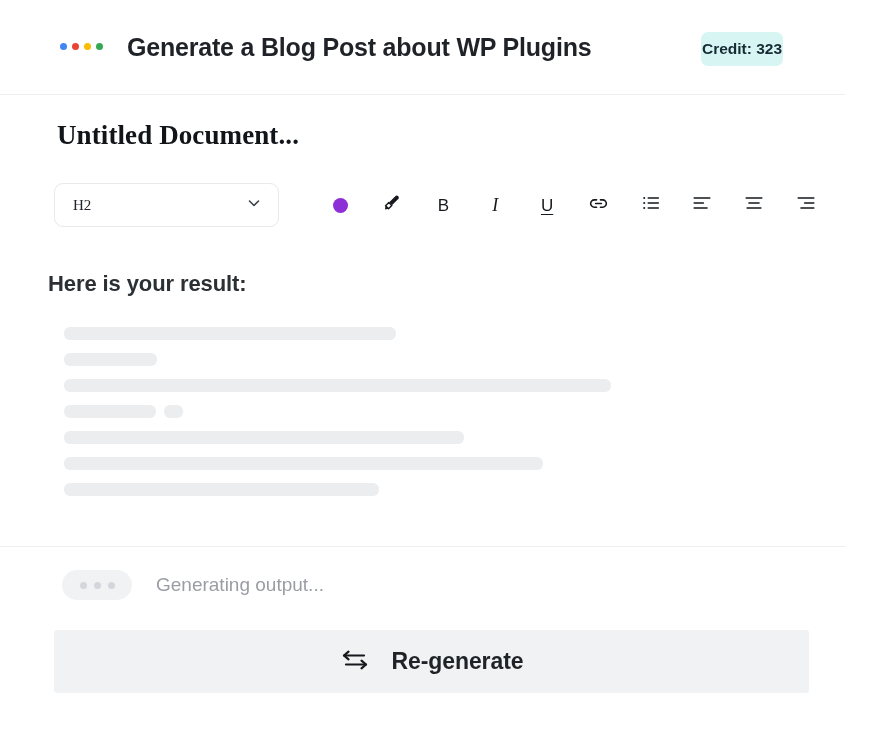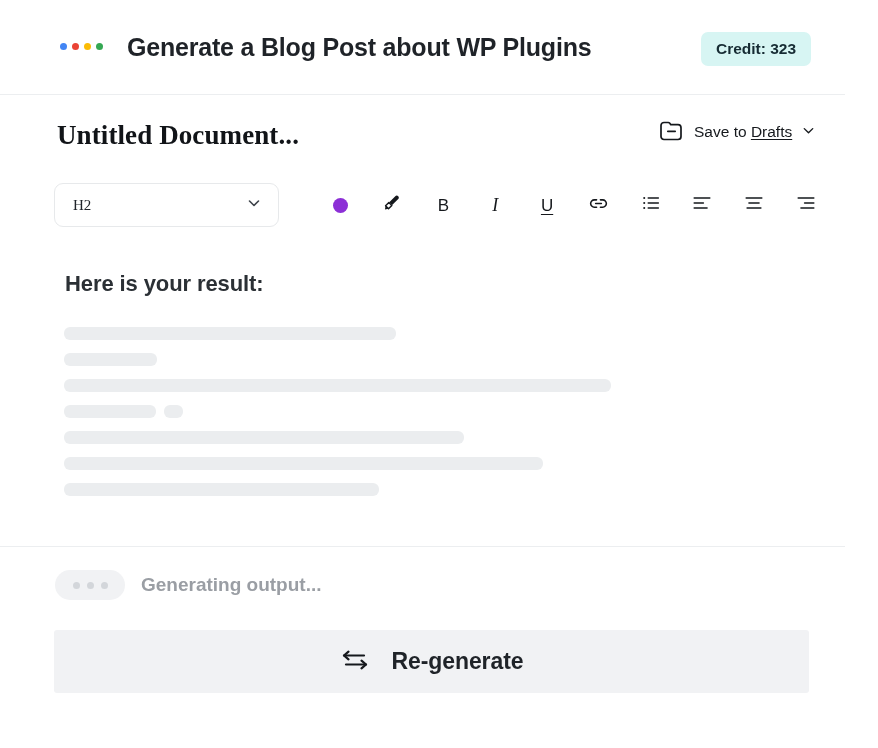--- a/index.html
+++ b/index.html
@@ -26,21 +26,21 @@
   .app-title {
     position: absolute; left: 127px; top: 33px;
     font-size: 25px; font-weight: 700; color: #1f2328;
     letter-spacing: -0.2px; white-space: nowrap;
   }
 
   .credit-badge {
     position: absolute; left: 701px; top: 32px;
     background: #d7f5f3; color: #162b33;
     font-size: 15.5px; font-weight: 700;
-    padding: 8px 15px; border-radius: 7px;
+    padding: 8px 1px; border-radius: 7px;
     white-space: nowrap;
   }
 
   
   .doc-title {
     position: absolute; left: 57px; top: 120px;
     font-family: "Liberation Serif", serif;
     font-size: 27px; color: #111418; letter-spacing: 0.1px; font-weight: bold;
   }
   .save-row {
@@ -74,35 +74,35 @@
     cursor: pointer; background: none; border: none;
     color: #15181c;
   }
   .dot-color { width: 15px; height: 15px; border-radius: 50%; background: #8c2fd6; }
   .tb-text { font-size: 17px; color: #15181c; line-height: 1; font-family: "Liberation Sans", sans-serif; }
   .tb-text.u { text-decoration: underline; text-underline-offset: 3px; }
   .tb-text.i { font-style: italic; font-family: "Liberation Serif", serif; font-size: 18px; }
 
   
   .result-head {
-    position: absolute; left: 65px; top: 271px;
+    position: absolute; left: 48px; top: 271px;
     font-size: 22px; font-weight: 700; color: #2b3035; letter-spacing: -0.1px;
   }
   .skeleton { position: absolute; left: 64px; top: 327px; width: 760px; }
   .sk-row { display: flex; gap: 8px; }
   .sk-bar { height: 13px; border-radius: 6px; background: #ebedef; }
 
   
   .footer-divider {
     position: absolute; left: 0; top: 546px; width: 845px; height: 1px;
     background: #eceef0;
   }
   .gen-row {
-    position: absolute; left: 55px; top: 570px;
-    display: flex; align-items: center; gap: 16px; font-weight: bold;
+    position: absolute; left: 62px; top: 570px;
+    display: flex; align-items: center; gap: 24px;
   }
   .gen-pill {
     width: 70px; height: 30px; border-radius: 15px; background: #f1f2f4;
     display: flex; align-items: center; justify-content: center; gap: 7px;
   }
   .gen-pill i { width: 7px; height: 7px; border-radius: 50%; background: #d3d6da; display:block; }
   .gen-text { font-size: 19px; color: #9a9ea4; }
 
   .regen-btn {
     position: absolute; left: 54px; top: 630px;
@@ -124,36 +124,20 @@
       <i style="background:#ea4335"></i>
       <i style="background:#fbbc05"></i>
       <i style="background:#34a853"></i>
     </div>
     <div class="app-title">Generate a Blog Post about WP Plugins</div>
     <div class="credit-badge">Credit: 323</div>
   </div>
 
   <div class="doc-title">Untitled Document...</div>
 
-  <div class="save-row">
-    <span>
-      <svg width="27" height="24" viewBox="0 0 27 24" fill="none">
-        <path d="M3 7.5c0-1.7 1.3-3 3-3h4.2c.6 0 1.2.3 1.6.8l1 1.4h7.2c1.7 0 3 1.3 3 3v8.8c0 1.7-1.3 3-3 3H6c-1.7 0-3-1.3-3-3V7.5z" stroke="#15181c" stroke-width="1.7" stroke-linejoin="round"></path>
-        <path d="M9.8 13.3h7.4" stroke="#15181c" stroke-width="1.7" stroke-linecap="round"></path>
-      </svg>
-    </span>
-    <span class="save-label">
-      <span>Save to </span><u>Drafts</u>
-    </span>
-    <span class="chev">
-      <svg width="15" height="15" viewBox="0 0 16 16" fill="none">
-        <path d="M3.5 6l4.5 4.5L12.5 6" stroke="#15181c" stroke-width="1.5" stroke-linecap="round" stroke-linejoin="round"></path>
-      </svg>
-    </span>
-  </div>
 
   <div class="fmt-select">
     <span class="val">H2</span>
     <span>
       <svg width="16" height="16" viewBox="0 0 16 16" fill="none">
         <path d="M3.5 6l4.5 4.5L12.5 6" stroke="#3d434a" stroke-width="1.6" stroke-linecap="round" stroke-linejoin="round"></path>
       </svg>
     </span>
   </div>
 

